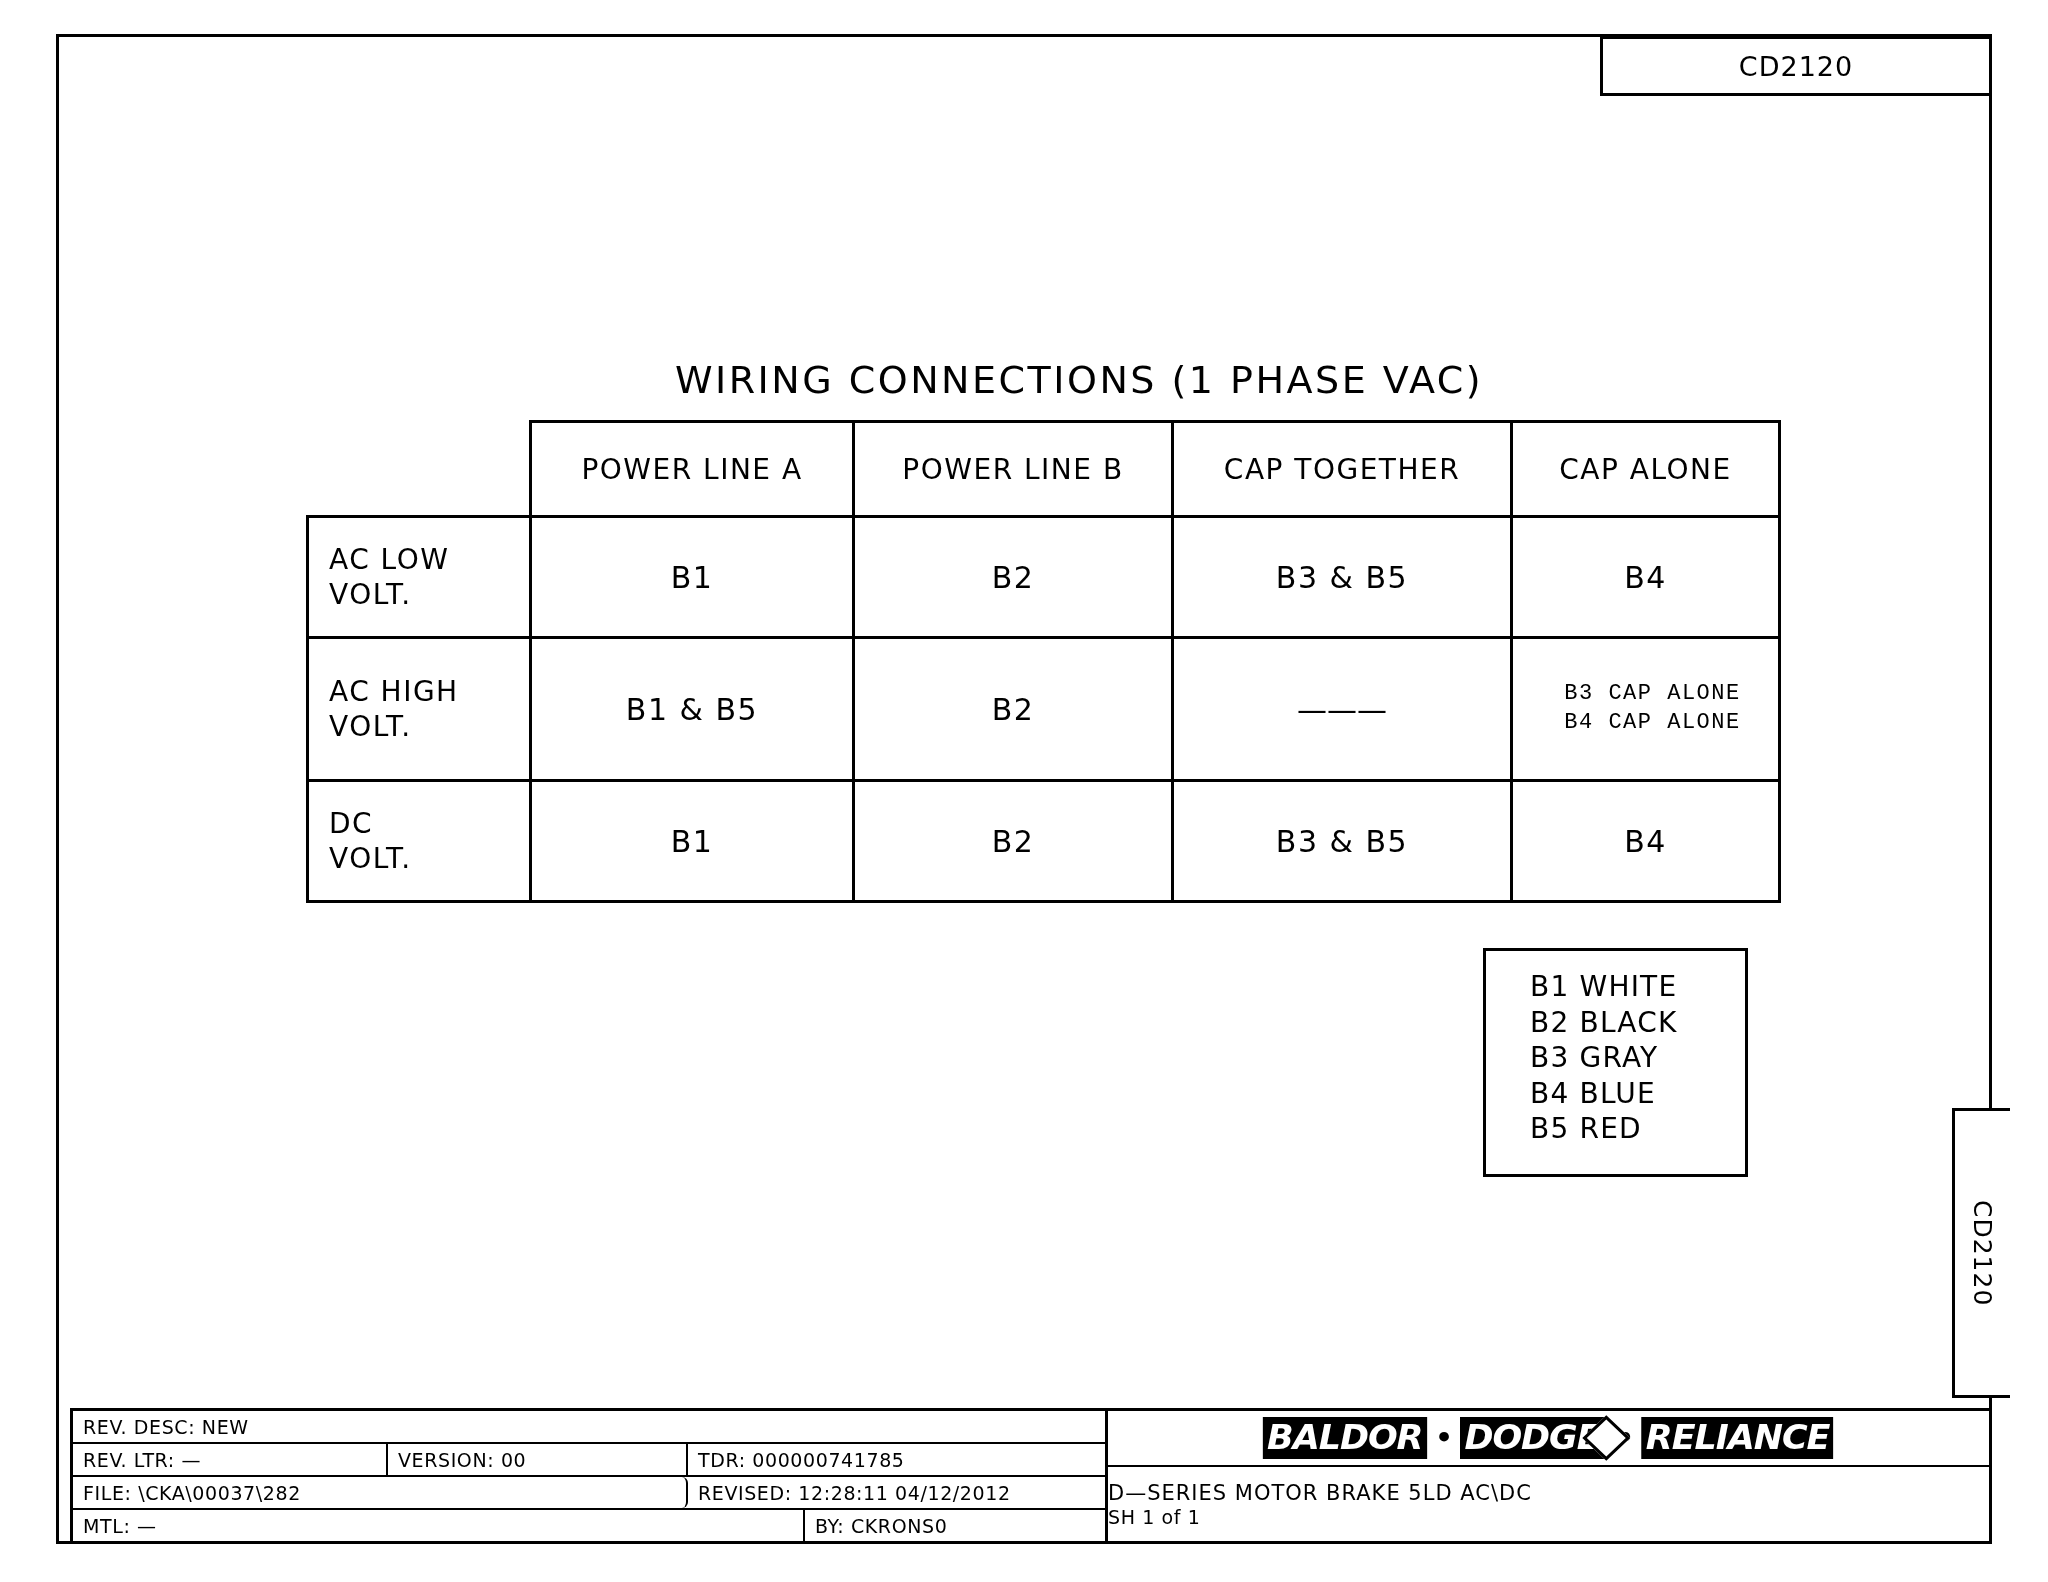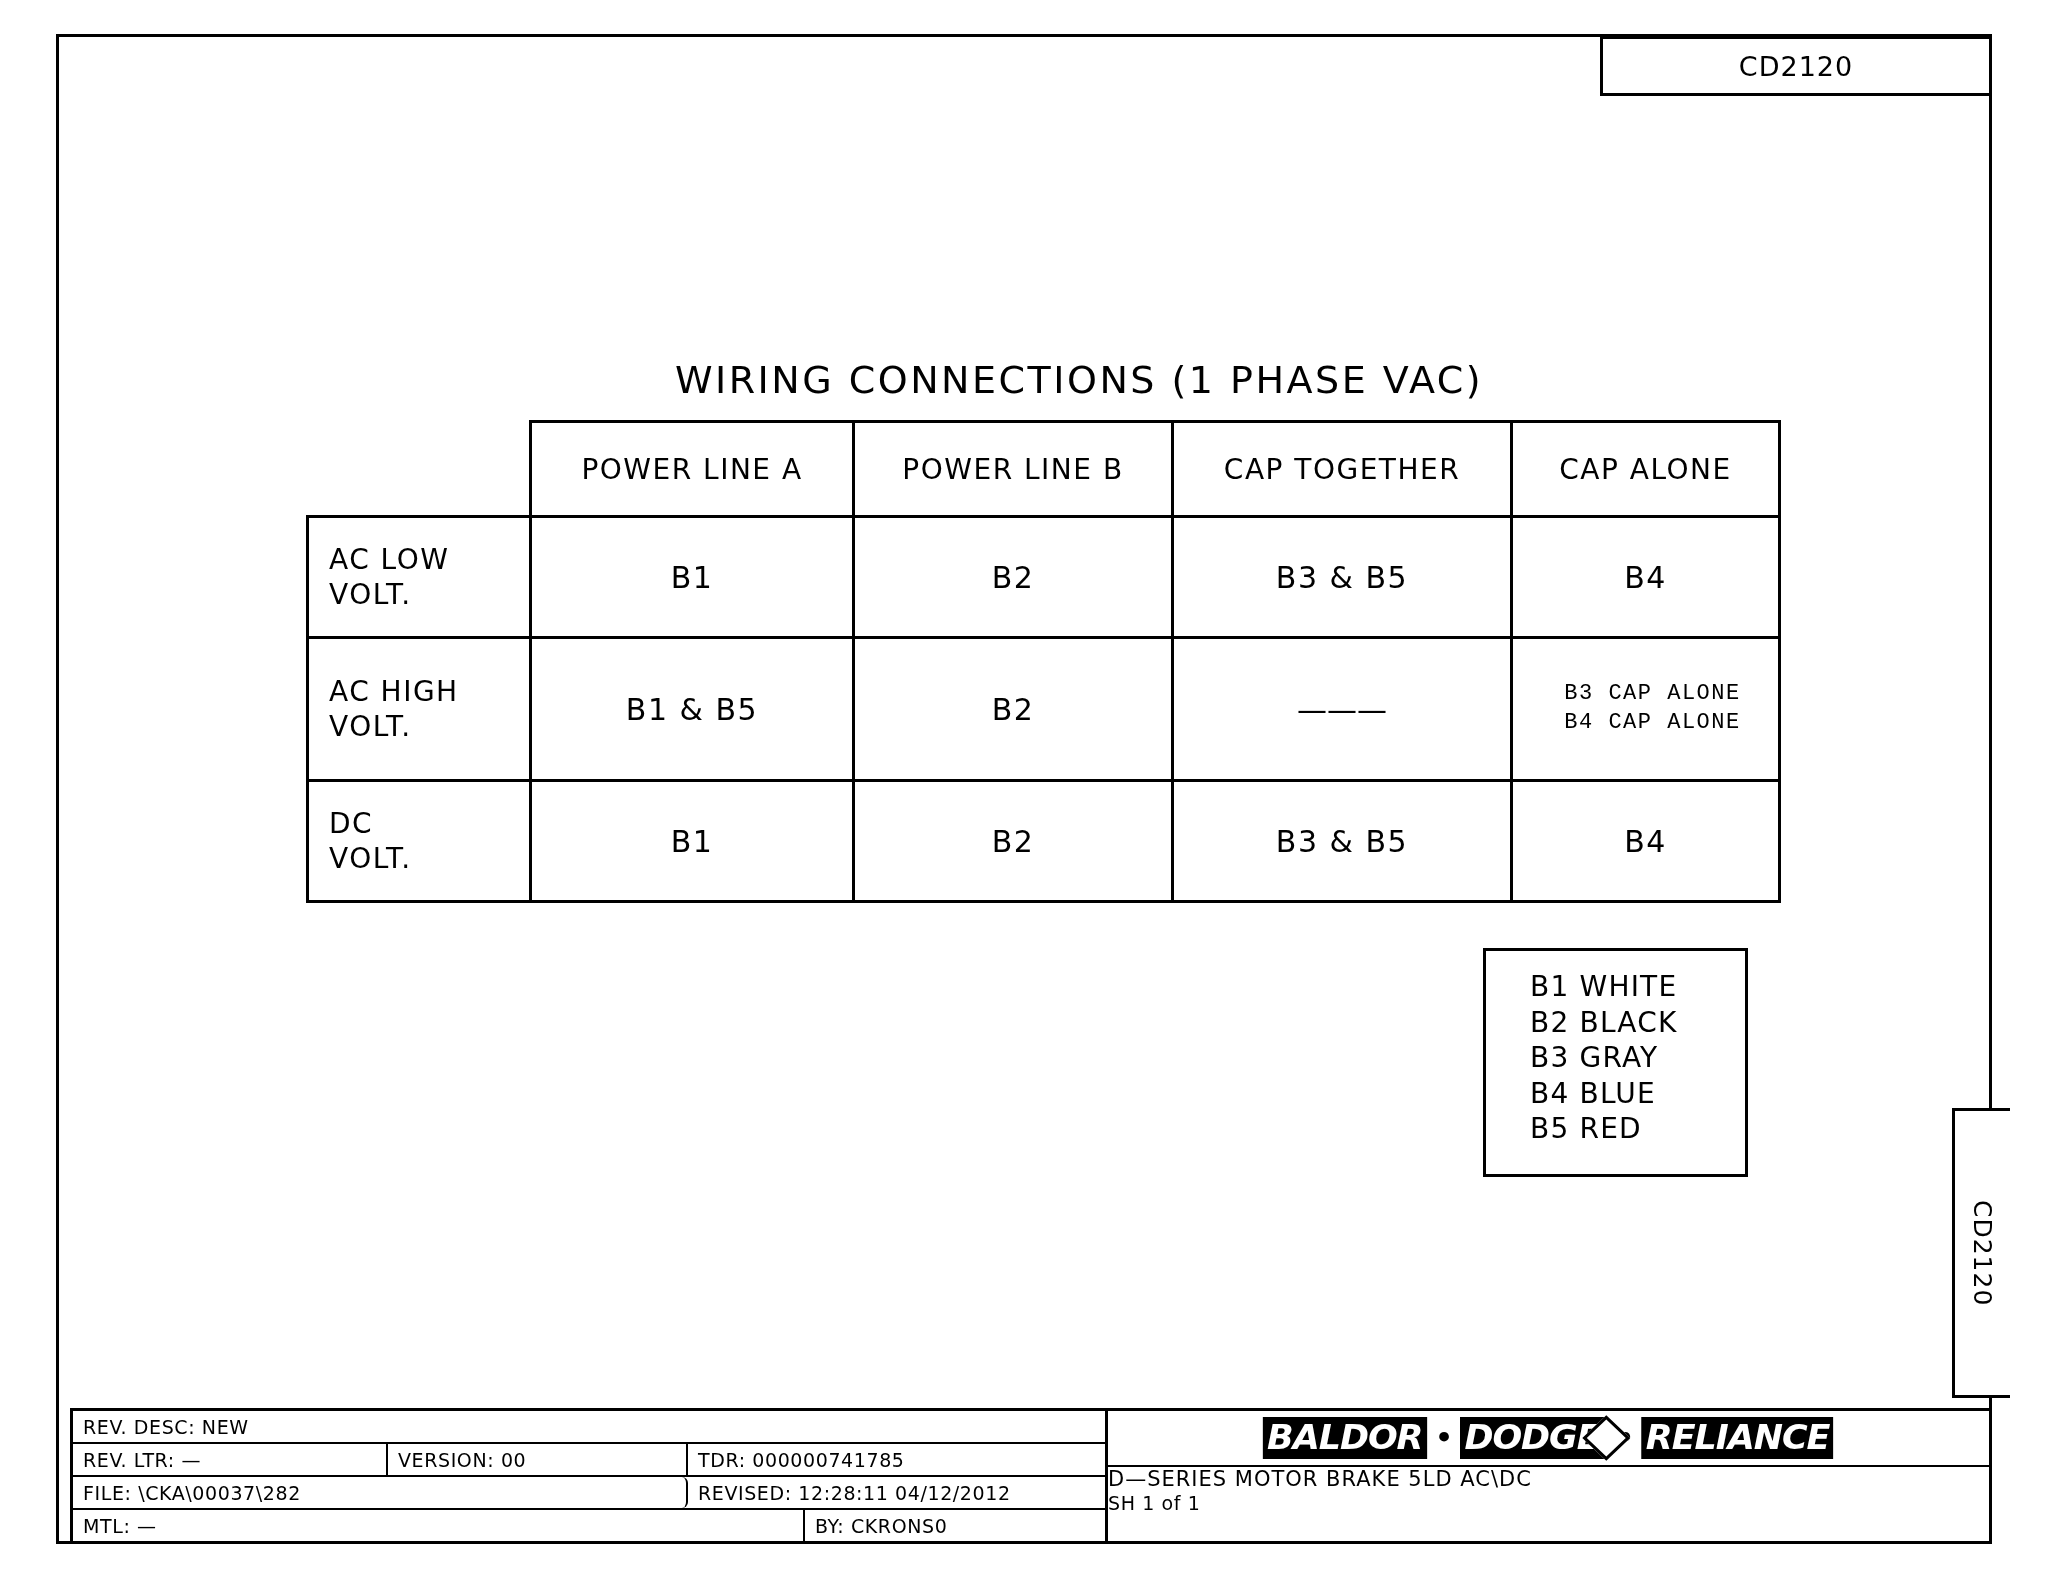--- a/index.html
+++ b/index.html
@@ -230,21 +230,21 @@
     border: 3px solid #000;
     background: #fff;
     transform: rotate(45deg);
     margin: 0 -14px;
     position: relative;
     z-index: 2;
   }
   .tb-desc {
     font-size: 21px;
     letter-spacing: 1px;
-    margin-top: 0;
+    margin-top: 14px;
   }
   .tb-sheet {
     font-size: 19px;
     letter-spacing: 0.6px;
     margin-top: 1px;
   }
 </style>
 </head>
 <body>
 

